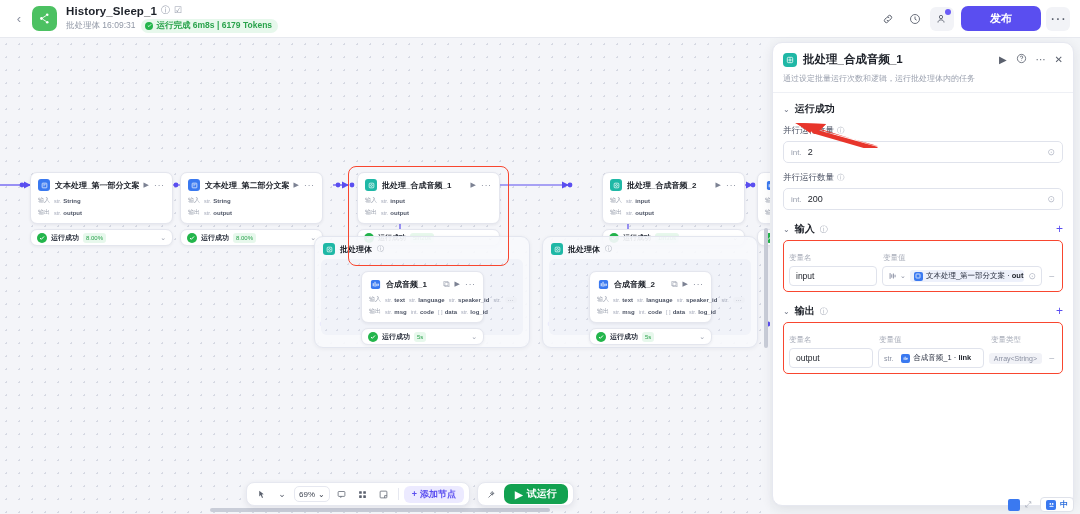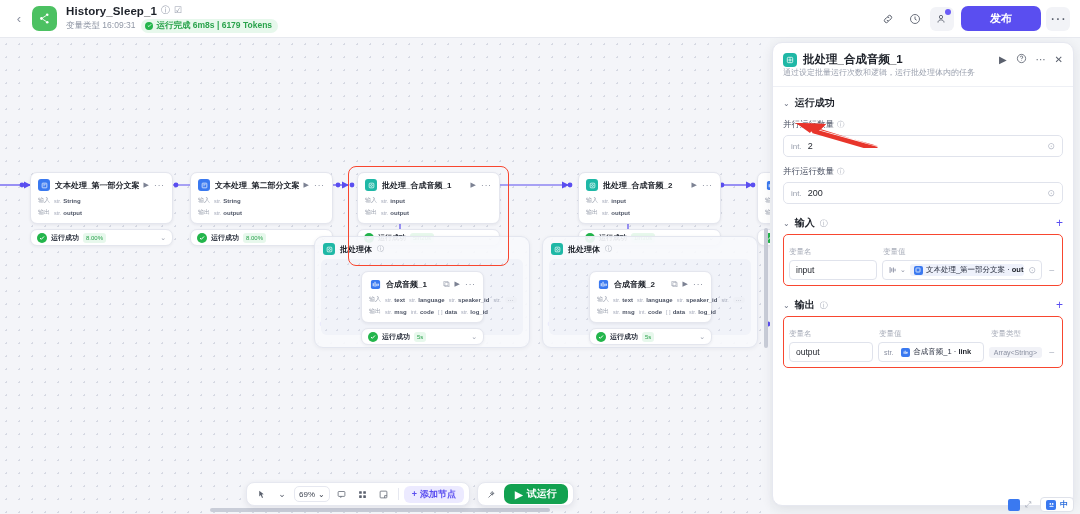--- a/index.html
+++ b/index.html
@@ -194,21 +194,21 @@
   }
   .p-head { padding: 9px 10px 8px 10px; border-bottom: 1px solid #eef0f5; }
   .p-head-row { display: flex; align-items: center; gap: 6px; }
   .p-ico {
     width: 14px; height: 14px; border-radius: 4px; background: #1fb8a6;
     display:flex; align-items:center; justify-content:center; flex:none;
   }
   .p-title { font-size: 11.5px; font-weight: bold; color: #1d2129; flex: 1; }
   .p-act { display: flex; align-items: center; gap: 9px; color: #5b616e; }
   .p-act .it { cursor: pointer; font-size: 10px; line-height: 1; }
-  .p-desc { font-size: 8px; color: #9aa0ae; }
+  .p-desc { font-size: 8px; color: #9aa0ae; margin-top: 6px; }
 
   .sect { padding: 9px 10px 0 10px; }
   .sect-hdr { display: flex; align-items: center; gap: 5px; }
   .sect-chev { color: #6e7485; font-size: 8px; }
   .sect-title { font-size: 10px; font-weight: bold; color: #1d2129; }
   .sect-info { font-size: 8px; color: #a9aeba; }
   .sect-plus { margin-left: auto; color: #5a4ef0; font-size: 12px; cursor: pointer; line-height: 1; }
 
   .field-label { font-size: 8.5px; color: #4e5566; margin: 9px 0 4px 0; display:flex; align-items:center; gap:3px; }
   .field-label .i { color: #a9aeba; font-size: 7.5px; }
@@ -284,21 +284,21 @@
         <path d="M8.5 10.8 L15 6.6 M8.5 13.2 L15 17.4" stroke="#fff" stroke-width="1.6"></path>
       </svg>
     </div>
     <div class="title-block">
       <div class="title-row">
         <span class="wf-title">History_Sleep_1</span>
         <span class="t-icon">ⓘ</span>
         <span class="t-icon">☑</span>
       </div>
       <div class="meta-row">
-        <span class="saved">变量类型 16:09:31</span>
+        <span class="saved">批处理体 16:09:31</span>
         <span class="run-pill">
           <span class="dot">
             <svg width="5" height="5" viewBox="0 0 12 12">
                 <path d="M2 6.2 L4.6 8.6 L10 3" stroke="#fff" stroke-width="2" fill="none"></path>
               </svg>
           </span>
           <span>运行完成 6m8s | 6179 Tokens</span>
         </span>
       </div>
     </div>
@@ -406,21 +406,21 @@
           <svg width="6" height="6" viewBox="0 0 12 12">
               <path d="M2 6.2 L4.6 8.6 L10 3" stroke="#fff" stroke-width="2" fill="none"></path>
             </svg>
         </span>
         <span class="txt">运行成功</span>
         <span class="time">8.00%</span>
         <span class="chev">⌄</span>
       </div>
     </div>
 
-    <div class="node" style="left:190px; top:134px;">
+    <div class="node" style="left:180px; top:134px;">
       <div class="card">
         <div class="hdr">
           <span class="n-ico blue">
             <svg width="7" height="7" viewBox="0 0 24 24">
                 <rect x="4" y="4" width="16" height="16" rx="2" fill="none" stroke="#fff" stroke-width="2.4"></rect>
                 <path d="M8 9h8M8 13h5" stroke="#fff" stroke-width="2"></path>
               </svg>
           </span>
           <span class="n-title">文本处理_第二部分文案</span>
           <span class="n-act">
@@ -495,21 +495,21 @@
               <path d="M2 6.2 L4.6 8.6 L10 3" stroke="#fff" stroke-width="2" fill="none"></path>
             </svg>
         </span>
         <span class="txt">运行成功</span>
         <span class="time">5m20s</span>
         <span class="chev">⌄</span>
       </div>
     </div>
     <div class="sel-box" style="left:348px; top:128px; width:161px; height:100px;"></div>
 
-    <div class="node" style="left:578px; top:134px;">
+    <div class="node" style="left:602px; top:134px;">
       <div class="card">
         <div class="hdr">
           <span class="n-ico teal">
             <svg width="7" height="7" viewBox="0 0 24 24" fill="none" stroke="#fff" stroke-width="2.4">
                 <rect x="4" y="4" width="16" height="16" rx="3"></rect>
                 <circle cx="12" cy="12" r="3.2"></circle>
               </svg>
           </span>
           <span class="n-title">批处理_合成音频_2</span>
           <span class="n-act">

